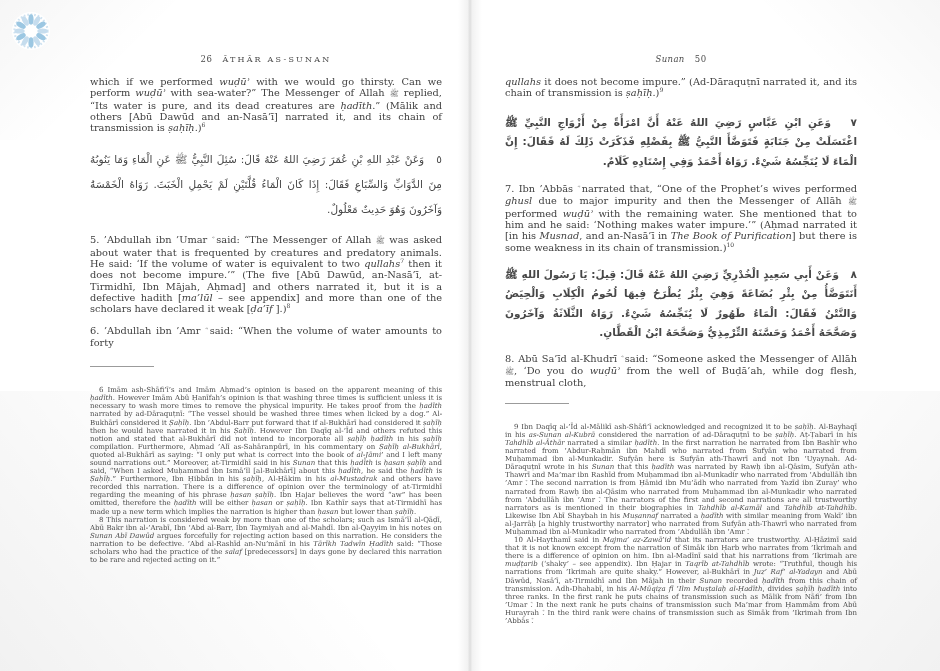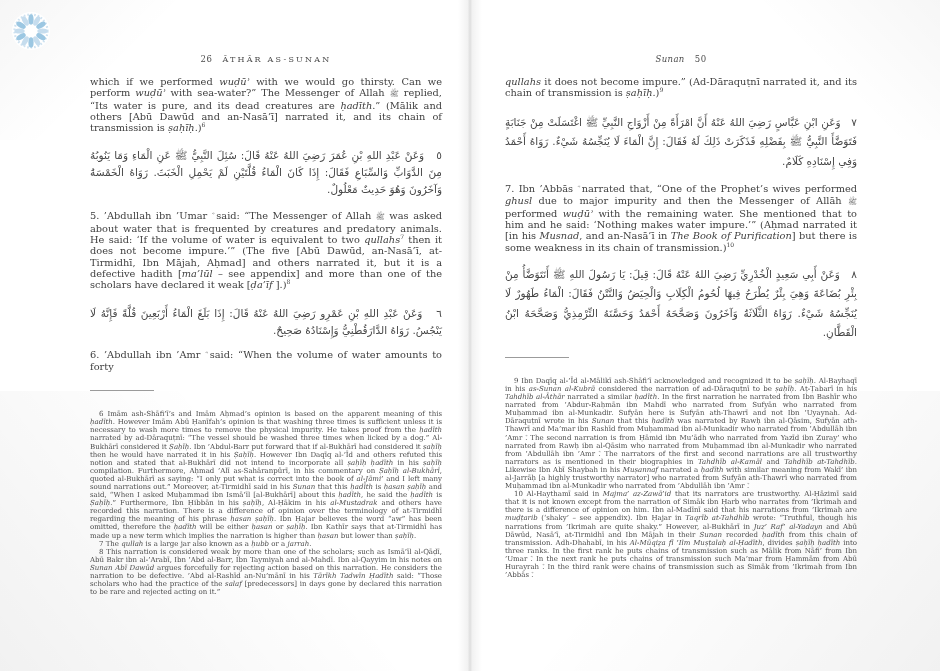--- a/index.html
+++ b/index.html
@@ -30,22 +30,22 @@
   .runhead { margin-top:54px; text-align:center; font-size:8.5px; color:#4c4c4c; }
   .runhead .num { letter-spacing:0.5px; }
   .runhead .rtitle { letter-spacing:2.2px; font-size:8px; margin-left:10px; }
   .runhead .rtitle-it { font-style:italic; letter-spacing:0.4px; margin-right:10px; font-size:8.5px; }
 
   .bp { margin:12px 0 0 0; font-size:9.8px; line-height:11.3px; text-align:justify; color:#404040; }
   .bp sup { font-size:6px; line-height:0; vertical-align:super; }
   .hn { font-size:7.5px; font-family:"DejaVu Sans", sans-serif; color:#555; }
 
   .arabic { direction:rtl; unicode-bidi:embed; font-family:"DejaVu Sans", sans-serif;
-    font-size:10.5px; line-height:17px; text-align:justify; margin:14px 0 0 0; color:#474747; }
-  .cr .arabic { line-height:19.5px; }
+    font-size:10.5px; line-height:25px; text-align:justify; margin:14px 0 0 0; color:#474747; }
+  .cr .arabic { line-height:19.5px;font-weight:bold; }
 
   .fnsep { width:64px; height:0; border-top:1px solid #9b9b9b; margin:18px 0 0 0; }
   .footnotes { margin-top:19px; font-size:7px; line-height:8.1px; text-align:justify; color:#4a4a4a; }
   .footnotes p { margin:0; text-indent:9px; }
   .footnotes .hn { font-size:6px; }
 
   .logo { position:absolute; left:11px; top:11px; width:40px; height:40px; }
 </style>
 </head>
 <body>
@@ -64,38 +64,37 @@
 
   <div class="spine"></div>
 
   <div class="col cl">
     <div class="runhead">
       <span class="num">26</span><span class="rtitle">ĀTHĀR AS-SUNAN</span>
     </div>
     <div class="bp">which if we performed <i>wuḍūʾ</i> with we would go thirsty. Can we perform <i>wuḍūʾ</i> with sea-water?” The Messenger of Allah <span class="hn">ﷺ</span> replied, “Its water is pure, and its dead creatures are <i>ḥadīth</i>.” (Mālik and others [Abū Dawūd and an-Nasā’ī] narrated it, and its chain of transmission is <i>ṣaḥīḥ</i>.)<sup>6</sup></div>
     <div class="arabic">٥&nbsp;&nbsp; وَعَنْ عَبْدِ اللهِ بْنِ عُمَرَ رَضِيَ اللهُ عَنْهُ قَالَ: سُئِلَ النَّبِيُّ ﷺ عَنِ الْمَاءِ وَمَا يَنُوبُهُ مِنَ الدَّوَابِّ وَالسِّبَاعِ فَقَالَ: إِذَا كَانَ الْمَاءُ قُلَّتَيْنِ لَمْ يَحْمِلِ الْخَبَثَ. رَوَاهُ الْخَمْسَةُ وَآخَرُونَ وَهُوَ حَدِيثٌ مَعْلُولٌ.</div>
     <div class="bp">5. ’Abdullah ibn ’Umar <span class="hn">ؓ</span> said: “The Messenger of Allah <span class="hn">ﷺ</span> was asked about water that is frequented by creatures and predatory animals. He said: ‘If the volume of water is equivalent to two <i>qullahs</i><sup>7</sup> then it does not become impure.’” (The five [Abū Dawūd, an-Nasā’ī, at-Tirmidhī, Ibn Mājah, Aḥmad]  and others narrated it, but it is a defective hadith [<i>ma’lūl</i> – see appendix] and more than one of the scholars have declared it weak [<i>ḍa’īf</i> ].)<sup>8</sup></div>
-    <div class="arabic">٦&nbsp;&nbsp; وَعَنْ عَبْدِ اللهِ بْنِ عَمْرِو رَضِيَ اللهُ عَنْهُ قَالَ: إِذَا بَلَغَ الْمَاءُ أَرْبَعِينَ قُلَّةً فَإِنَّهُ لَا يَنْجُسُ. رَوَاهُ الدَّارَقُطْنِيُّ وَإِسْنَادُهُ صَحِيحٌ.</div>
     <div class="bp" style="margin-top:10px;">6. ’Abdullah ibn ’Amr <span class="hn">ؓ</span> said: “When the volume of water amounts to forty</div>
     <div class="fnsep"></div>
     <div class="footnotes">
       <p>6 Imām ash-Shāfi’ī’s and Imām Aḥmad’s opinion is based on the apparent meaning of this <i>ḥadīth</i>. However Imām Abū Ḥanīfah’s opinion is that washing three times is sufficient unless it is necessary to wash more times to remove the physical impurity. He takes proof from the <i>ḥadīth</i> narrated by ad-Dāraquṭnī: “The vessel should be washed three times when licked by a dog.” Al-Bukhārī considered it <i>Ṣaḥīḥ</i>. Ibn ’Abdul-Barr put forward that if al-Bukhārī had considered it <i>ṣaḥīḥ</i> then he would have narrated it in his <i>Ṣaḥīḥ</i>. However Ibn Daqīq al-’Īd and others refuted this notion and stated that al-Bukhārī did not intend to incorporate all <i>ṣaḥīḥ ḥadīth</i> in his <i>ṣaḥīḥ</i> compilation. Furthermore, Aḥmad ’Alī as-Sahāranpūrī, in his commentary on <i>Ṣaḥīḥ al-Bukhārī</i>, quoted al-Bukhārī as saying: “I only put what is correct into the book of <i>al-Jāmi’</i> and I left many sound narrations out.” Moreover, at-Tirmidhī said in his <i>Sunan</i> that this <i>ḥadīth</i> is <i>ḥasan ṣaḥīḥ</i> and said, “When I asked Muḥammad ibn Ismā’īl [al-Bukhārī] about this <i>ḥadīth</i>, he said the <i>ḥadīth</i> is <i>Ṣaḥīḥ</i>.” Furthermore, Ibn Ḥibbān in his <i>ṣaḥīḥ</i>, Al-Ḥākim in his <i>al-Mustadrak</i> and others have recorded this narration. There is a difference of opinion over the terminology of at-Tirmidhī regarding the meaning of his phrase <i>ḥasan ṣaḥīḥ</i>. Ibn Ḥajar believes the word “aw” has been omitted, therefore the <i>ḥadīth</i> will be either <i>ḥasan</i> or <i>ṣaḥīḥ</i>. Ibn Kathīr says that at-Tirmidhī has made up a new term which implies the narration is higher than <i>ḥasan</i> but lower than <i>ṣaḥīḥ</i>.</p>
-      <p>7 The <i>qullah</i> is a large jar also known as a <i>ḥubb</i> or a <i>jarrah</i>.</p>
       <p>8 This narration is considered weak by more than one of the scholars; such as Ismā’īl al-Qāḍī, Abū Bakr ibn al-’Arabī, Ibn ’Abd al-Barr, Ibn Taymiyah and al-Mahdī. Ibn al-Qayyim in his notes on <i>Sunan Abī Dawūd</i> argues forcefully for rejecting action based on this narration. He considers the narration to be defective. ’Abd al-Rashīd an-Nu’mānī in his <i>Tārīkh Tadwīn Ḥadīth</i> said: “Those scholars who had the practice of the <i>salaf</i> [predecessors] in days gone by declared this narration to be rare and rejected acting on it.”</p>
     </div>
   </div>
 
   <div class="col cr">
     <div class="runhead">
       <span class="rtitle-it">Sunan</span><span class="num">50</span>
     </div>
     <div class="bp"><i>qullahs</i> it does not become impure.” (Ad-Dāraquṭnī narrated it, and its chain of transmission is <i>ṣaḥīḥ</i>.)<sup>9</sup></div>
     <div class="arabic">٧&nbsp;&nbsp; وَعَنِ ابْنِ عَبَّاسٍ رَضِيَ اللهُ عَنْهُ أَنَّ امْرَأَةً مِنْ أَزْوَاجِ النَّبِيِّ ﷺ اغْتَسَلَتْ مِنْ جَنَابَةٍ فَتَوَضَّأَ النَّبِيُّ ﷺ بِفَضْلِهِ فَذَكَرَتْ ذَلِكَ لَهُ فَقَالَ: إِنَّ الْمَاءَ لَا يُنَجِّسُهُ شَيْءٌ. رَوَاهُ أَحْمَدُ وَفِي إِسْنَادِهِ كَلَامٌ.</div>
     <div class="bp">7. Ibn ’Abbās <span class="hn">ؓ</span> narrated that, “One of the Prophet’s wives performed <i>ghusl</i> due to major impurity and then the Messenger of Allāh <span class="hn">ﷺ</span> performed <i>wuḍūʾ</i> with the remaining water. She mentioned that to him and he said: ‘Nothing makes water impure.’” (Aḥmad narrated it [in his <i>Musnad</i>, and an-Nasā’ī in <i>The Book of Purification</i>] but there is some weakness in its chain of transmission.)<sup>10</sup></div>
     <div class="arabic" style="margin-top:12px;">٨&nbsp;&nbsp; وَعَنْ أَبِي سَعِيدٍ الْخُدْرِيِّ رَضِيَ اللهُ عَنْهُ قَالَ: قِيلَ: يَا رَسُولَ اللهِ ﷺ أَنَتَوَضَّأُ مِنْ بِئْرِ بُضَاعَةَ وَهِيَ بِئْرٌ يُطْرَحُ فِيهَا لُحُومُ الْكِلَابِ وَالْحِيَضُ وَالنَّتْنُ فَقَالَ: الْمَاءُ طَهُورٌ لَا يُنَجِّسُهُ شَيْءٌ. رَوَاهُ الثَّلَاثَةُ وَآخَرُونَ وَصَحَّحَهُ أَحْمَدُ وَحَسَّنَهُ التِّرْمِذِيُّ وَصَحَّحَهُ ابْنُ الْقَطَّانِ.</div>
+    <div class="bp" style="margin-top:10px;">8. Abū Sa’īd al-Khudrī <span class="hn">ؓ</span> said: “Someone asked the Messenger of Allāh <span class="hn">ﷺ</span>, ‘Do you do <i>wuḍūʾ</i> from the well of Buḍā’ah, while dog flesh, menstrual cloth,</div>
     <div class="fnsep" style="margin-top:14px;"></div>
     <div class="footnotes">
       <p>9 Ibn Daqīq al-’Īd al-Mālikī ash-Shāfi’ī acknowledged and recognized it to be <i>ṣaḥīḥ</i>. Al-Bayhaqī in his <i>as-Sunan al-Kubrā</i> considered the narration of ad-Dāraquṭnī to be <i>ṣaḥīḥ</i>. Aṭ-Ṭabarī in his <i>Tahdhīb al-Āthār</i> narrated a similar <i>ḥadīth</i>. In the first narration he narrated from Ibn Bashīr who narrated from ’Abdur-Raḥmān ibn Mahdī who narrated from Sufyān who narrated from Muḥammad ibn al-Munkadir. Sufyān here is Sufyān ath-Thawrī and not Ibn ’Uyaynah. Ad-Dāraquṭnī wrote in his <i>Sunan</i> that this <i>ḥadīth</i> was narrated by Rawḥ ibn al-Qāsim, Sufyān ath-Thawrī and Ma’mar ibn Rashīd from Muḥammad ibn al-Munkadir who narrated from ’Abdullāh ibn ’Amr <span class="hn">ؓ</span>. The second narration is from Ḥāmid ibn Mu’ādh who narrated from Yazīd ibn Zuray’ who narrated from Rawḥ ibn al-Qāsim who narrated from Muḥammad ibn al-Munkadir who narrated from ’Abdullāh ibn ’Amr <span class="hn">ؓ</span>. The narrators of the first and second narrations are all trustworthy narrators as is mentioned in their biographies in <i>Tahdhīb al-Kamāl</i> and <i>Tahdhīb at-Tahdhīb</i>. Likewise Ibn Abī Shaybah in his <i>Muṣannaf</i> narrated a <i>ḥadīth</i> with similar meaning from Wakī’ ibn al-Jarrāḥ [a highly trustworthy narrator] who narrated from Sufyān ath-Thawrī who narrated from Muḥammad ibn al-Munkadir who narrated from ’Abdullāh ibn ’Amr <span class="hn">ؓ</span>.</p>
       <p>10 Al-Haythamī said in <i>Majma’ az-Zawā’id</i> that its narrators are trustworthy. Al-Ḥāzimī said that it is not known except from the narration of Simāk ibn Ḥarb who narrates from ’Ikrimah and there is a difference of opinion on him. Ibn al-Madīnī said that his narrations from ’Ikrimah are <i>muḍṭarib</i> (‘shaky’ – see appendix). Ibn Ḥajar in <i>Taqrīb at-Tahdhīb</i> wrote: “Truthful, though his narrations from ’Ikrimah are quite shaky.” However, al-Bukhārī in <i>Juz’ Raf’ al-Yadayn</i> and Abū Dāwūd, Nasā’ī, at-Tirmidhī and Ibn Mājah in their <i>Sunan</i> recorded <i>ḥadīth</i> from this chain of transmission. Adh-Dhahabī, in his <i>Al-Mūqiẓa fī ’Ilm Muṣṭalaḥ al-Ḥadīth</i>, divides <i>ṣaḥīḥ ḥadīth</i> into three ranks. In the first rank he puts chains of transmission such as Mālik from Nāfi’ from Ibn ’Umar <span class="hn">ؓ</span>. In the next rank he puts chains of transmission such Ma’mar from Ḥammām from Abū Hurayrah <span class="hn">ؓ</span>. In the third rank were chains of transmission such as Simāk from ’Ikrimah from Ibn ’Abbās <span class="hn">ؓ</span>.</p>
     </div>
   </div>
 
   <svg class="logo" viewBox="0 0 40 40">
     <circle cx="20" cy="20" r="19" fill="#ffffff"></circle>
     <circle cx="20" cy="20" r="16.5" fill="none" stroke="#cfe2f0" stroke-width="2.2" stroke-dasharray="1.6 1.9"></circle>

